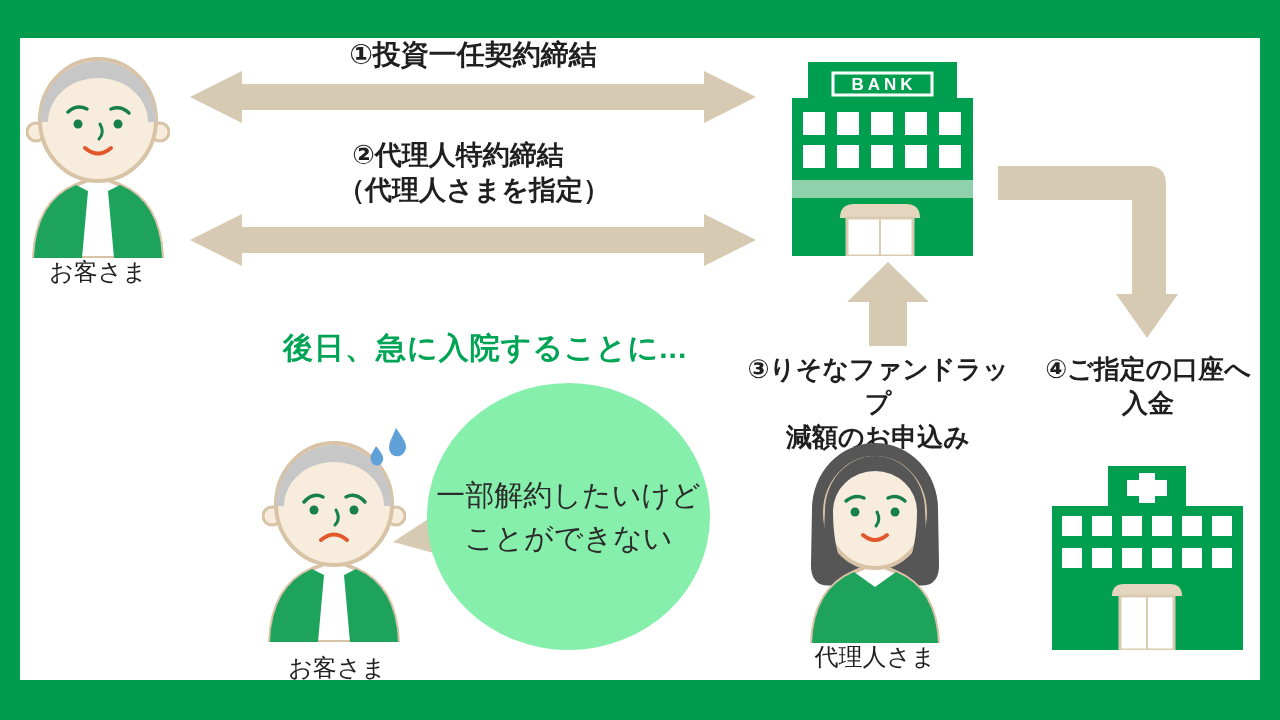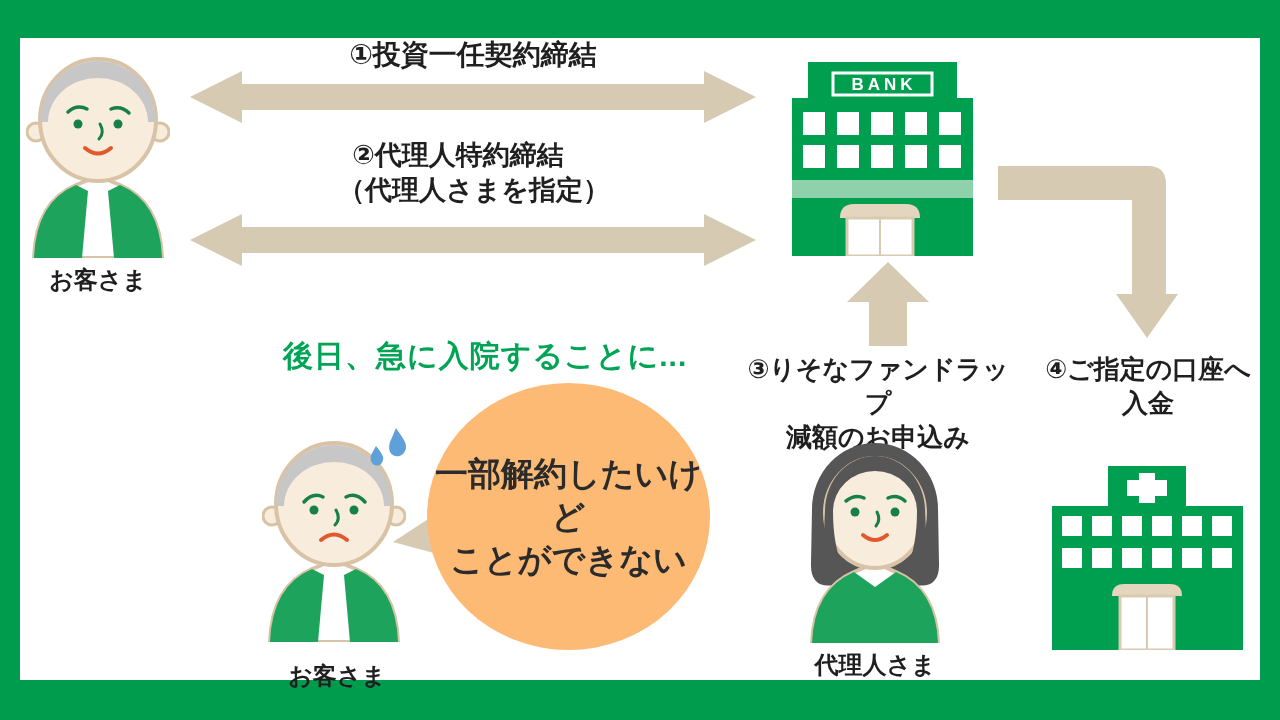--- a/index.html
+++ b/index.html
@@ -1,31 +1,31 @@
 <!DOCTYPE html>
 <html><head>
 <meta charset="utf-8">
 <style>
   html,body{margin:0;padding:0;}
   body{width:1280px;height:720px;position:relative;background:#fff;
        font-family:"Liberation Sans","DejaVu Sans",sans-serif;overflow:hidden;}
   .frame{position:absolute;inset:0;border-style:solid;border-color:#009c4d;
          border-width:38px 20px 40px 20px;box-sizing:border-box;pointer-events:none;}
   .abs{position:absolute;}
-  .lbl{font-weight:bold;color:#1f1f1f;text-align:center;font-size:24px;margin-top:8px;}
+  .lbl{font-weight:normal;color:#1f1f1f;text-align:center;font-size:24px;}
   .step{font-weight:bold;color:#1f1f1f;}
   .step1{left:190px;top:36px;width:566px;text-align:center;font-size:28px;}
   .step2{left:338px;top:138px;font-size:27px;line-height:35px;}
   .step2 .ind{padding-left:14px;}
   .step3{left:745px;top:352px;width:266px;text-align:center;font-size:26px;line-height:34px;}
   .step4{left:1032px;top:352px;width:232px;text-align:center;font-size:26px;line-height:34px;}
-  .heading{left:283px;top:336px;font-size:30px;font-weight:bold;color:#00a455;letter-spacing:1px;}
-  .bubble{left:427px;top:383px;width:283px;height:267px;border-radius:50%;background:#fdba74;
+  .heading{left:283px;top:328px;font-size:30px;font-weight:bold;color:#00a455;letter-spacing:1px;}
+  .bubble{left:427px;top:383px;width:283px;height:267px;border-radius:50%;background:#86efac;
           display:flex;flex-direction:column;align-items:center;justify-content:center;
-          font-size:33px;font-weight:bold;color:#2b2b2b;line-height:43px;text-align:center;}
+          font-size:29px;font-weight:normal;color:#2b2b2b;line-height:43px;text-align:center;}
   .lab-cust-top{left:26px;top:256px;width:144px;}
   .lab-cust-bot{left:262px;top:652px;width:150px;}
   .lab-agent{left:800px;top:641px;width:150px;}
   svg text.banktxt{font-family:"Liberation Sans",sans-serif;font-weight:bold;
                    font-size:17px;letter-spacing:4px;fill:#fff;}
 </style>
 </head>
 <body>
 
 <div class="frame"></div>

